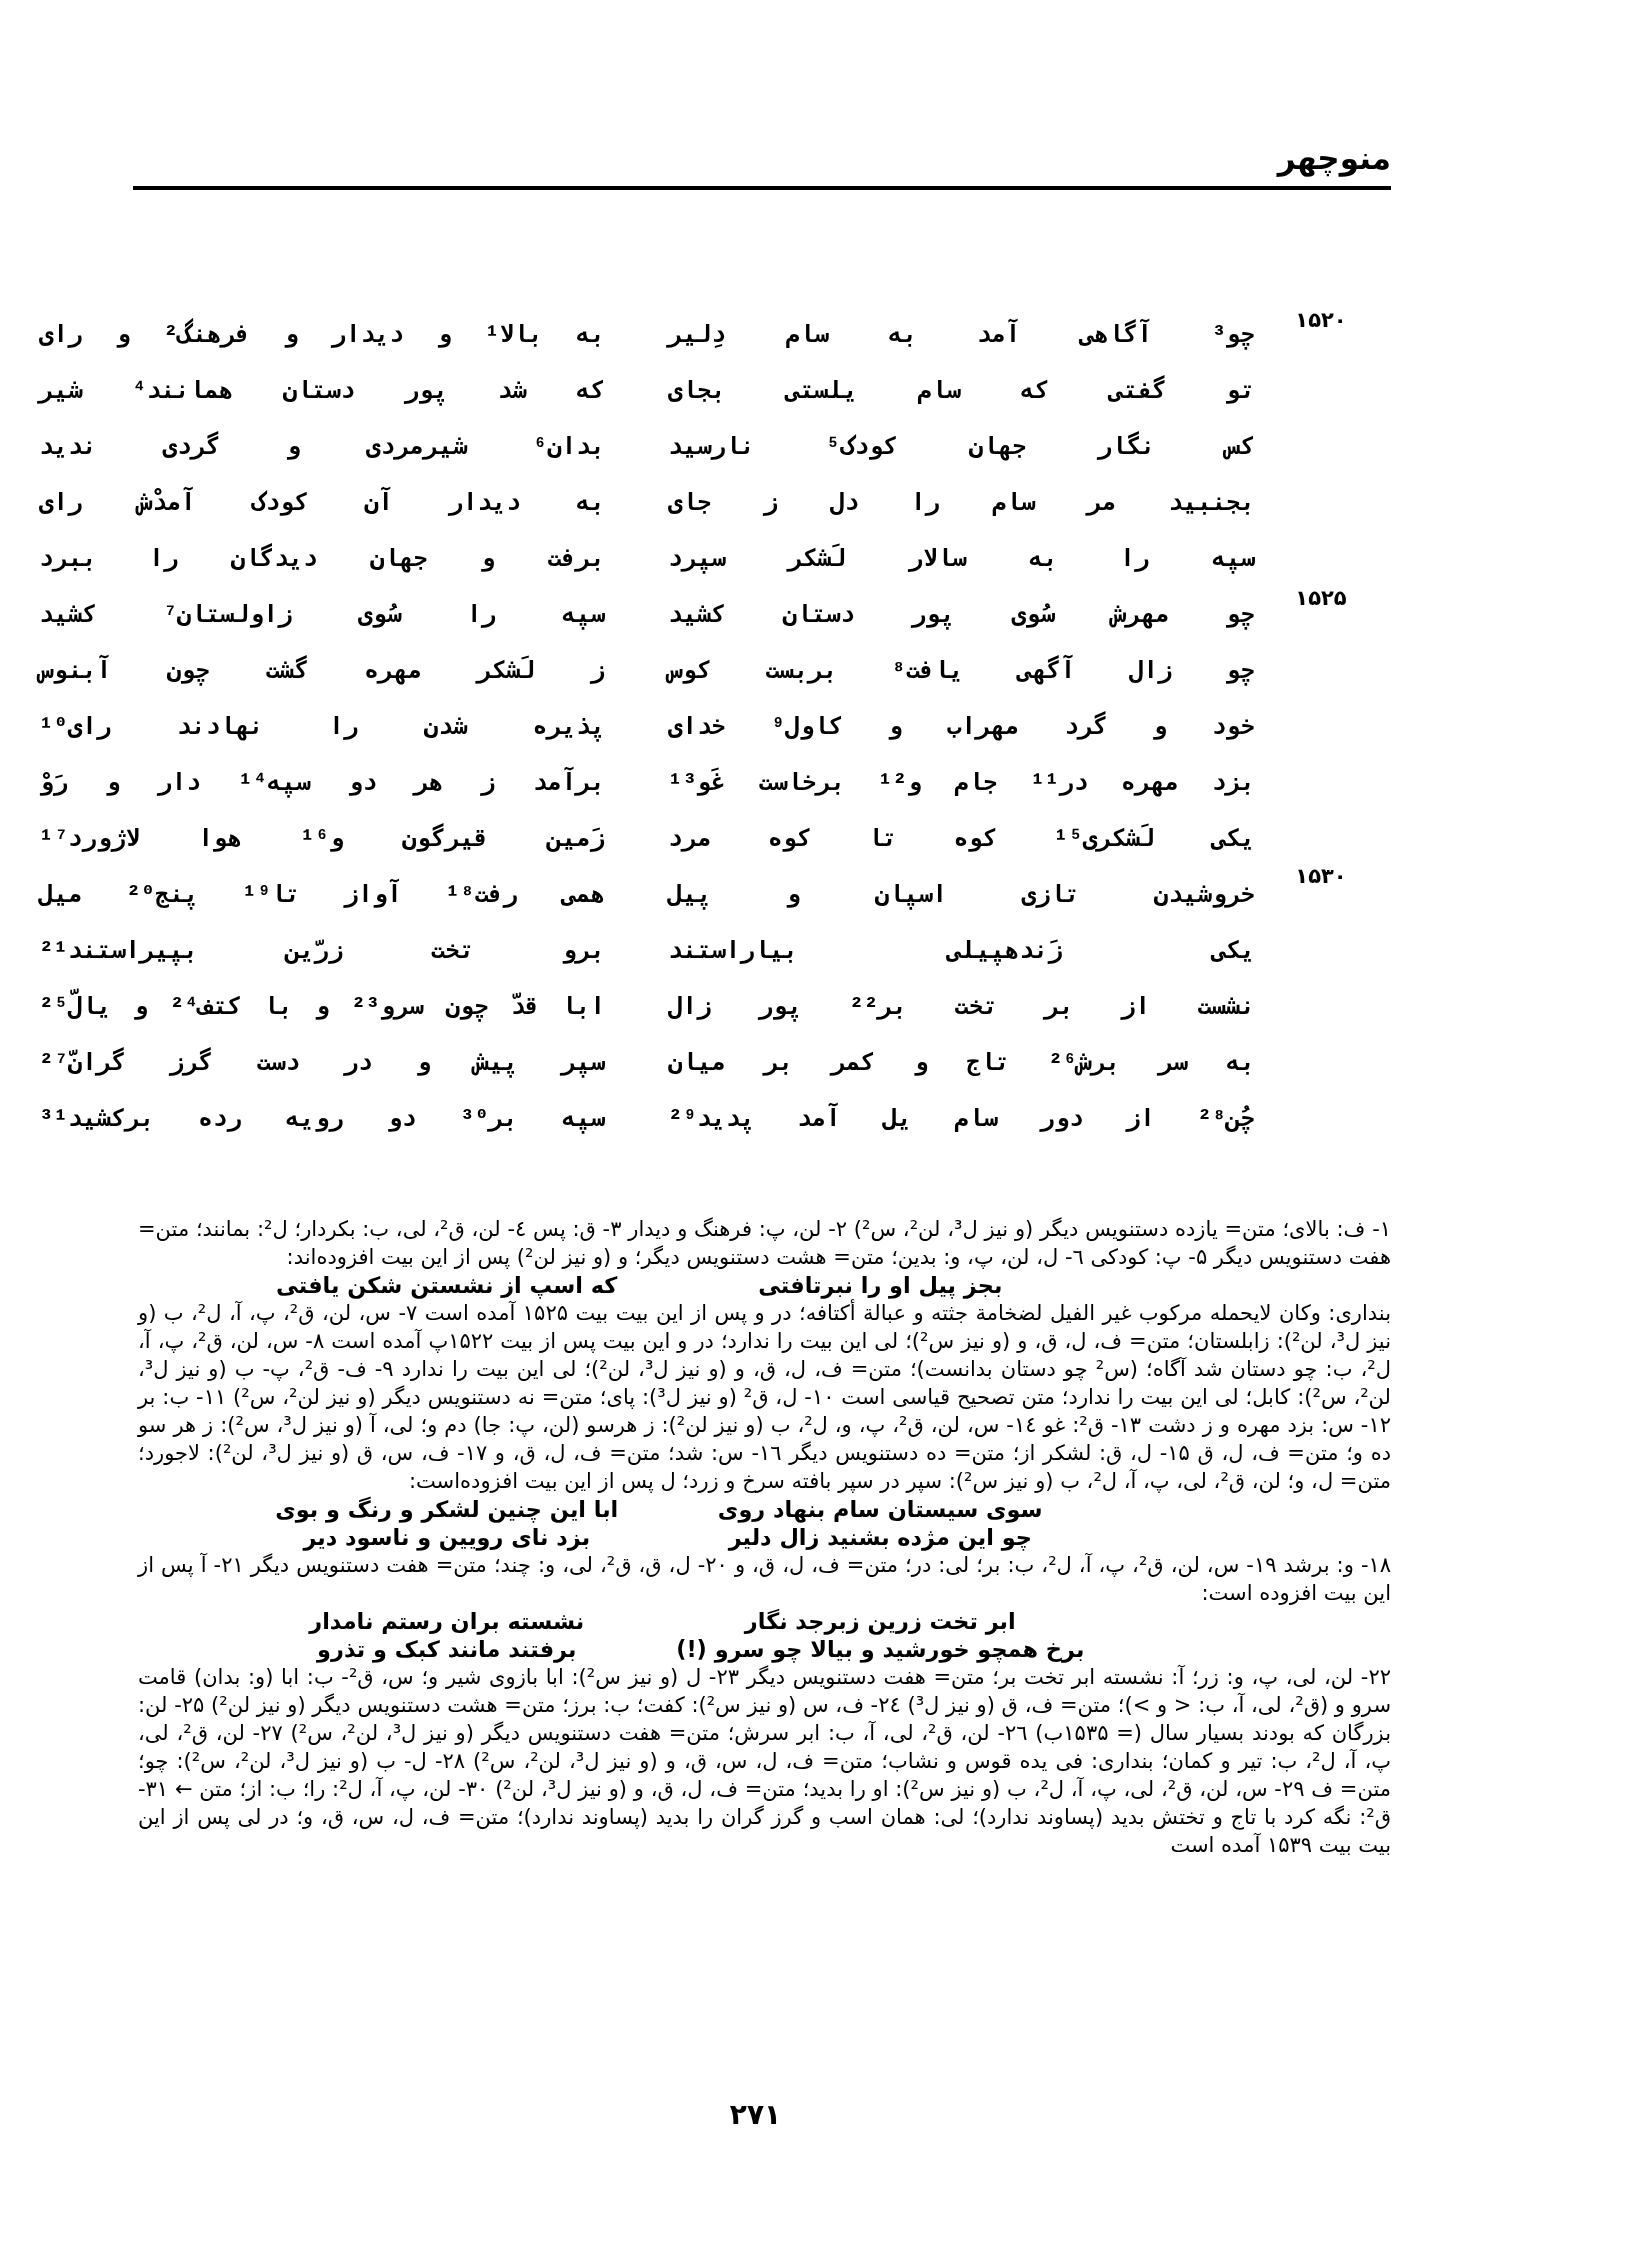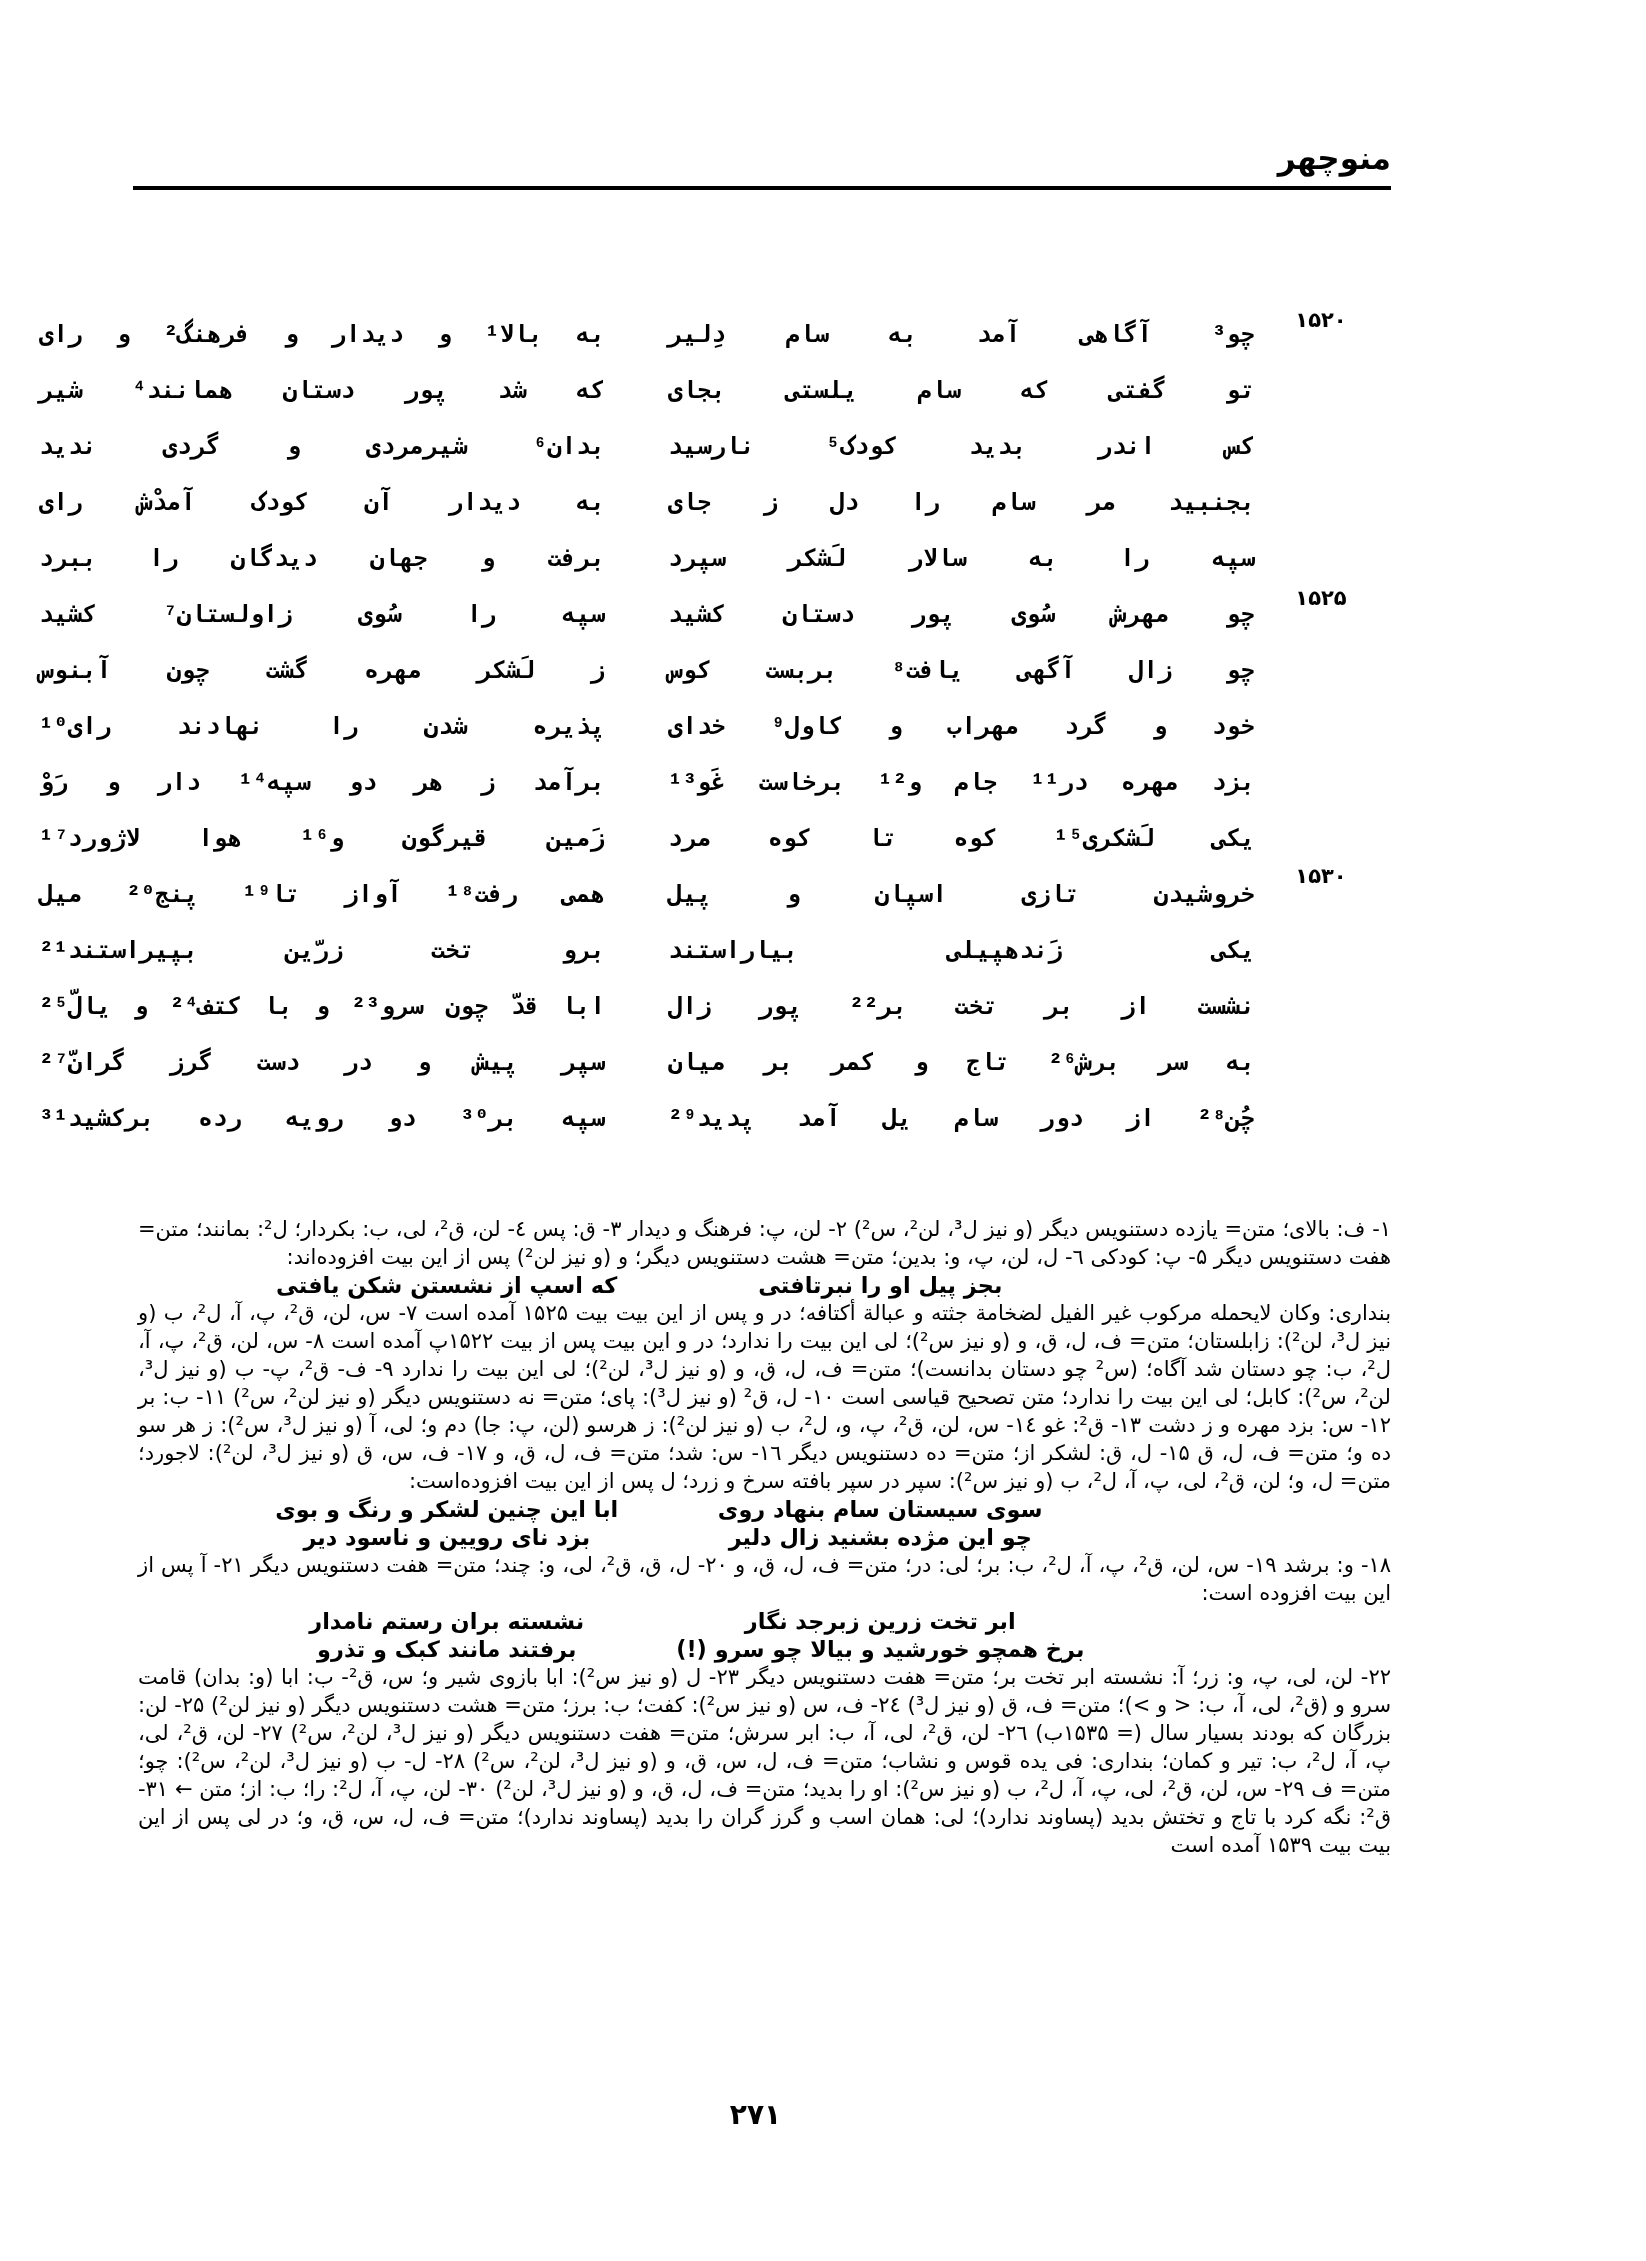--- a/index.html
+++ b/index.html
@@ -64,21 +64,21 @@
 
   <div class="verses">
 
     <div class="line-number" style="top:0px">۱۵۲۰</div>
     <div class="line-number" style="top:278px">۱۵۲۵</div>
     <div class="line-number" style="top:556px">۱۵۳۰</div>
 
     <div class="col col-right">
       <div class="hemistich">چو³ آگاهی آمد به سام دِلیر</div>
       <div class="hemistich">تو گفتی که سام یلستی بجای</div>
-      <div class="hemistich">کس اندر بدید کودک⁵ نارسید</div>
+      <div class="hemistich">کس نگار جهان کودک⁵ نارسید</div>
       <div class="hemistich">بجنبید مر سام را دل ز جای</div>
       <div class="hemistich">سپه را به سالار لَشکر سپرد</div>
       <div class="hemistich">چو مهرش سُوی پور دستان کشید</div>
       <div class="hemistich">چو زال آگهی یافت⁸ بربست کوس</div>
       <div class="hemistich">خود و گرد مهراب و کاول⁹ خدای</div>
       <div class="hemistich">بزد مهره در¹¹ جام و¹² برخاست غَو¹³</div>
       <div class="hemistich">یکی لَشکری¹⁵ کوه تا کوه مرد</div>
       <div class="hemistich">خروشیدن تازی اسپان و پیل</div>
       <div class="hemistich">یکی زَندهپیلی بیاراستند</div>
       <div class="hemistich">نشست از بر تخت بر²² پور زال</div>

